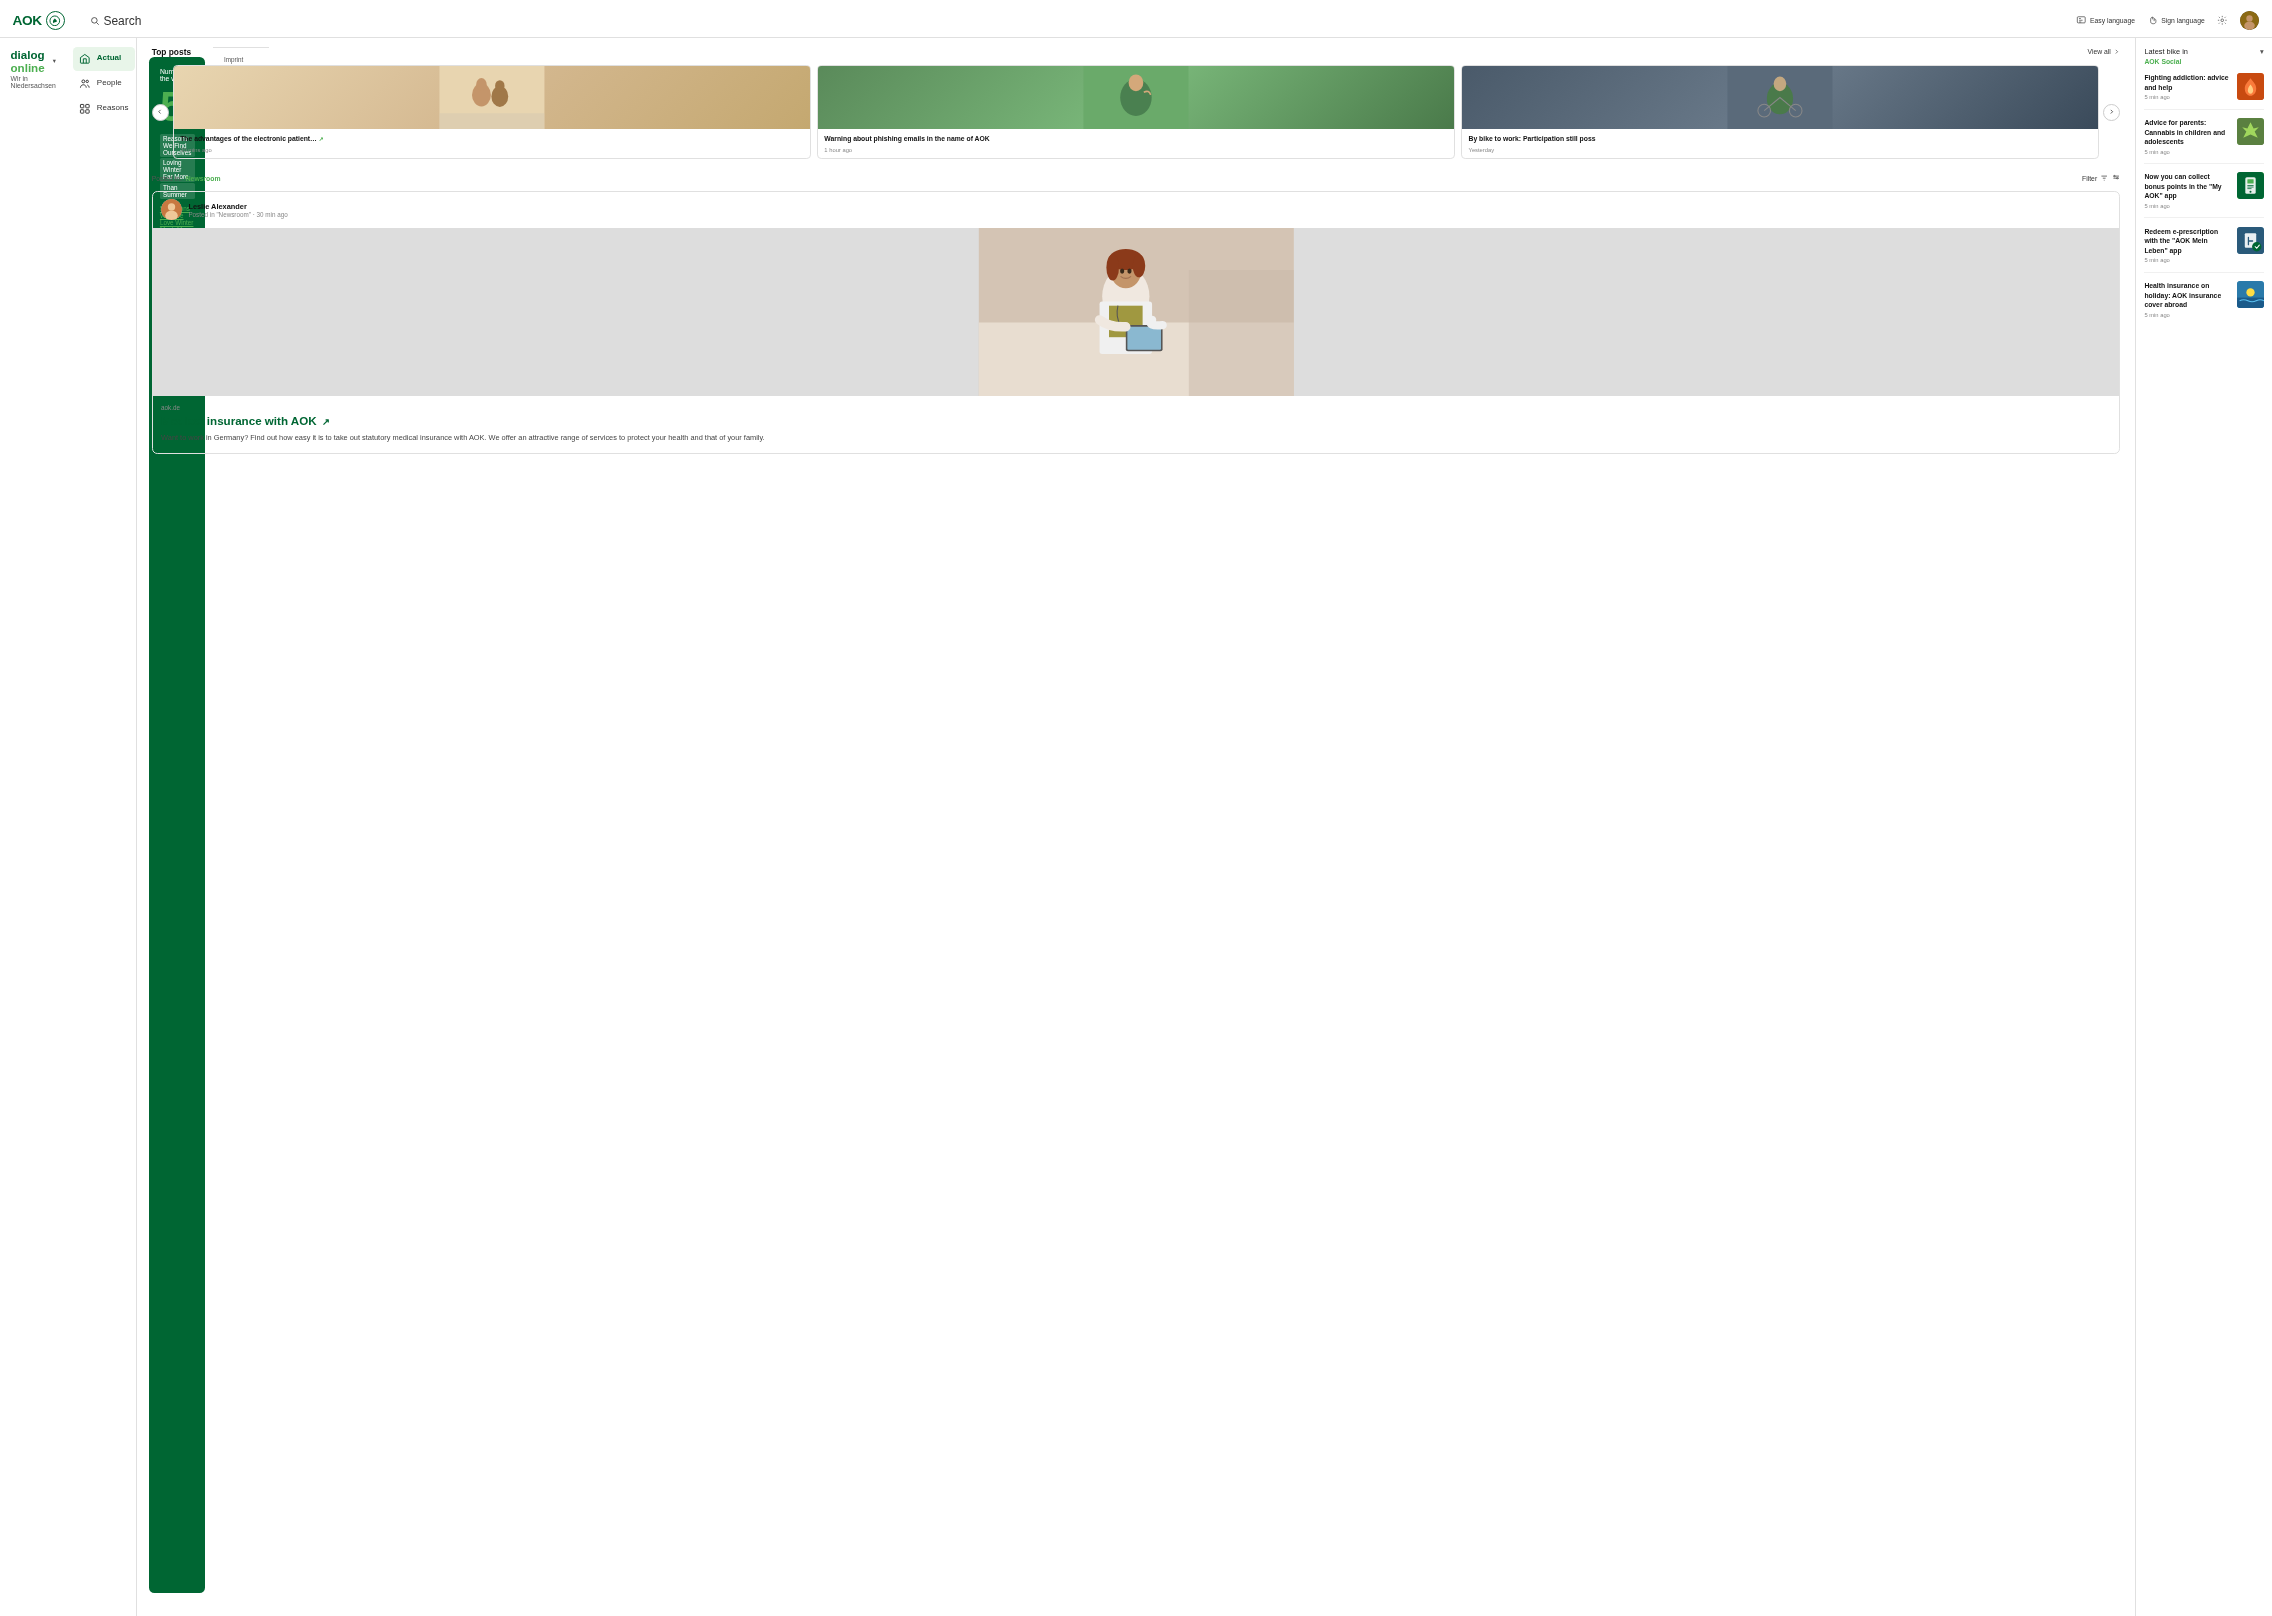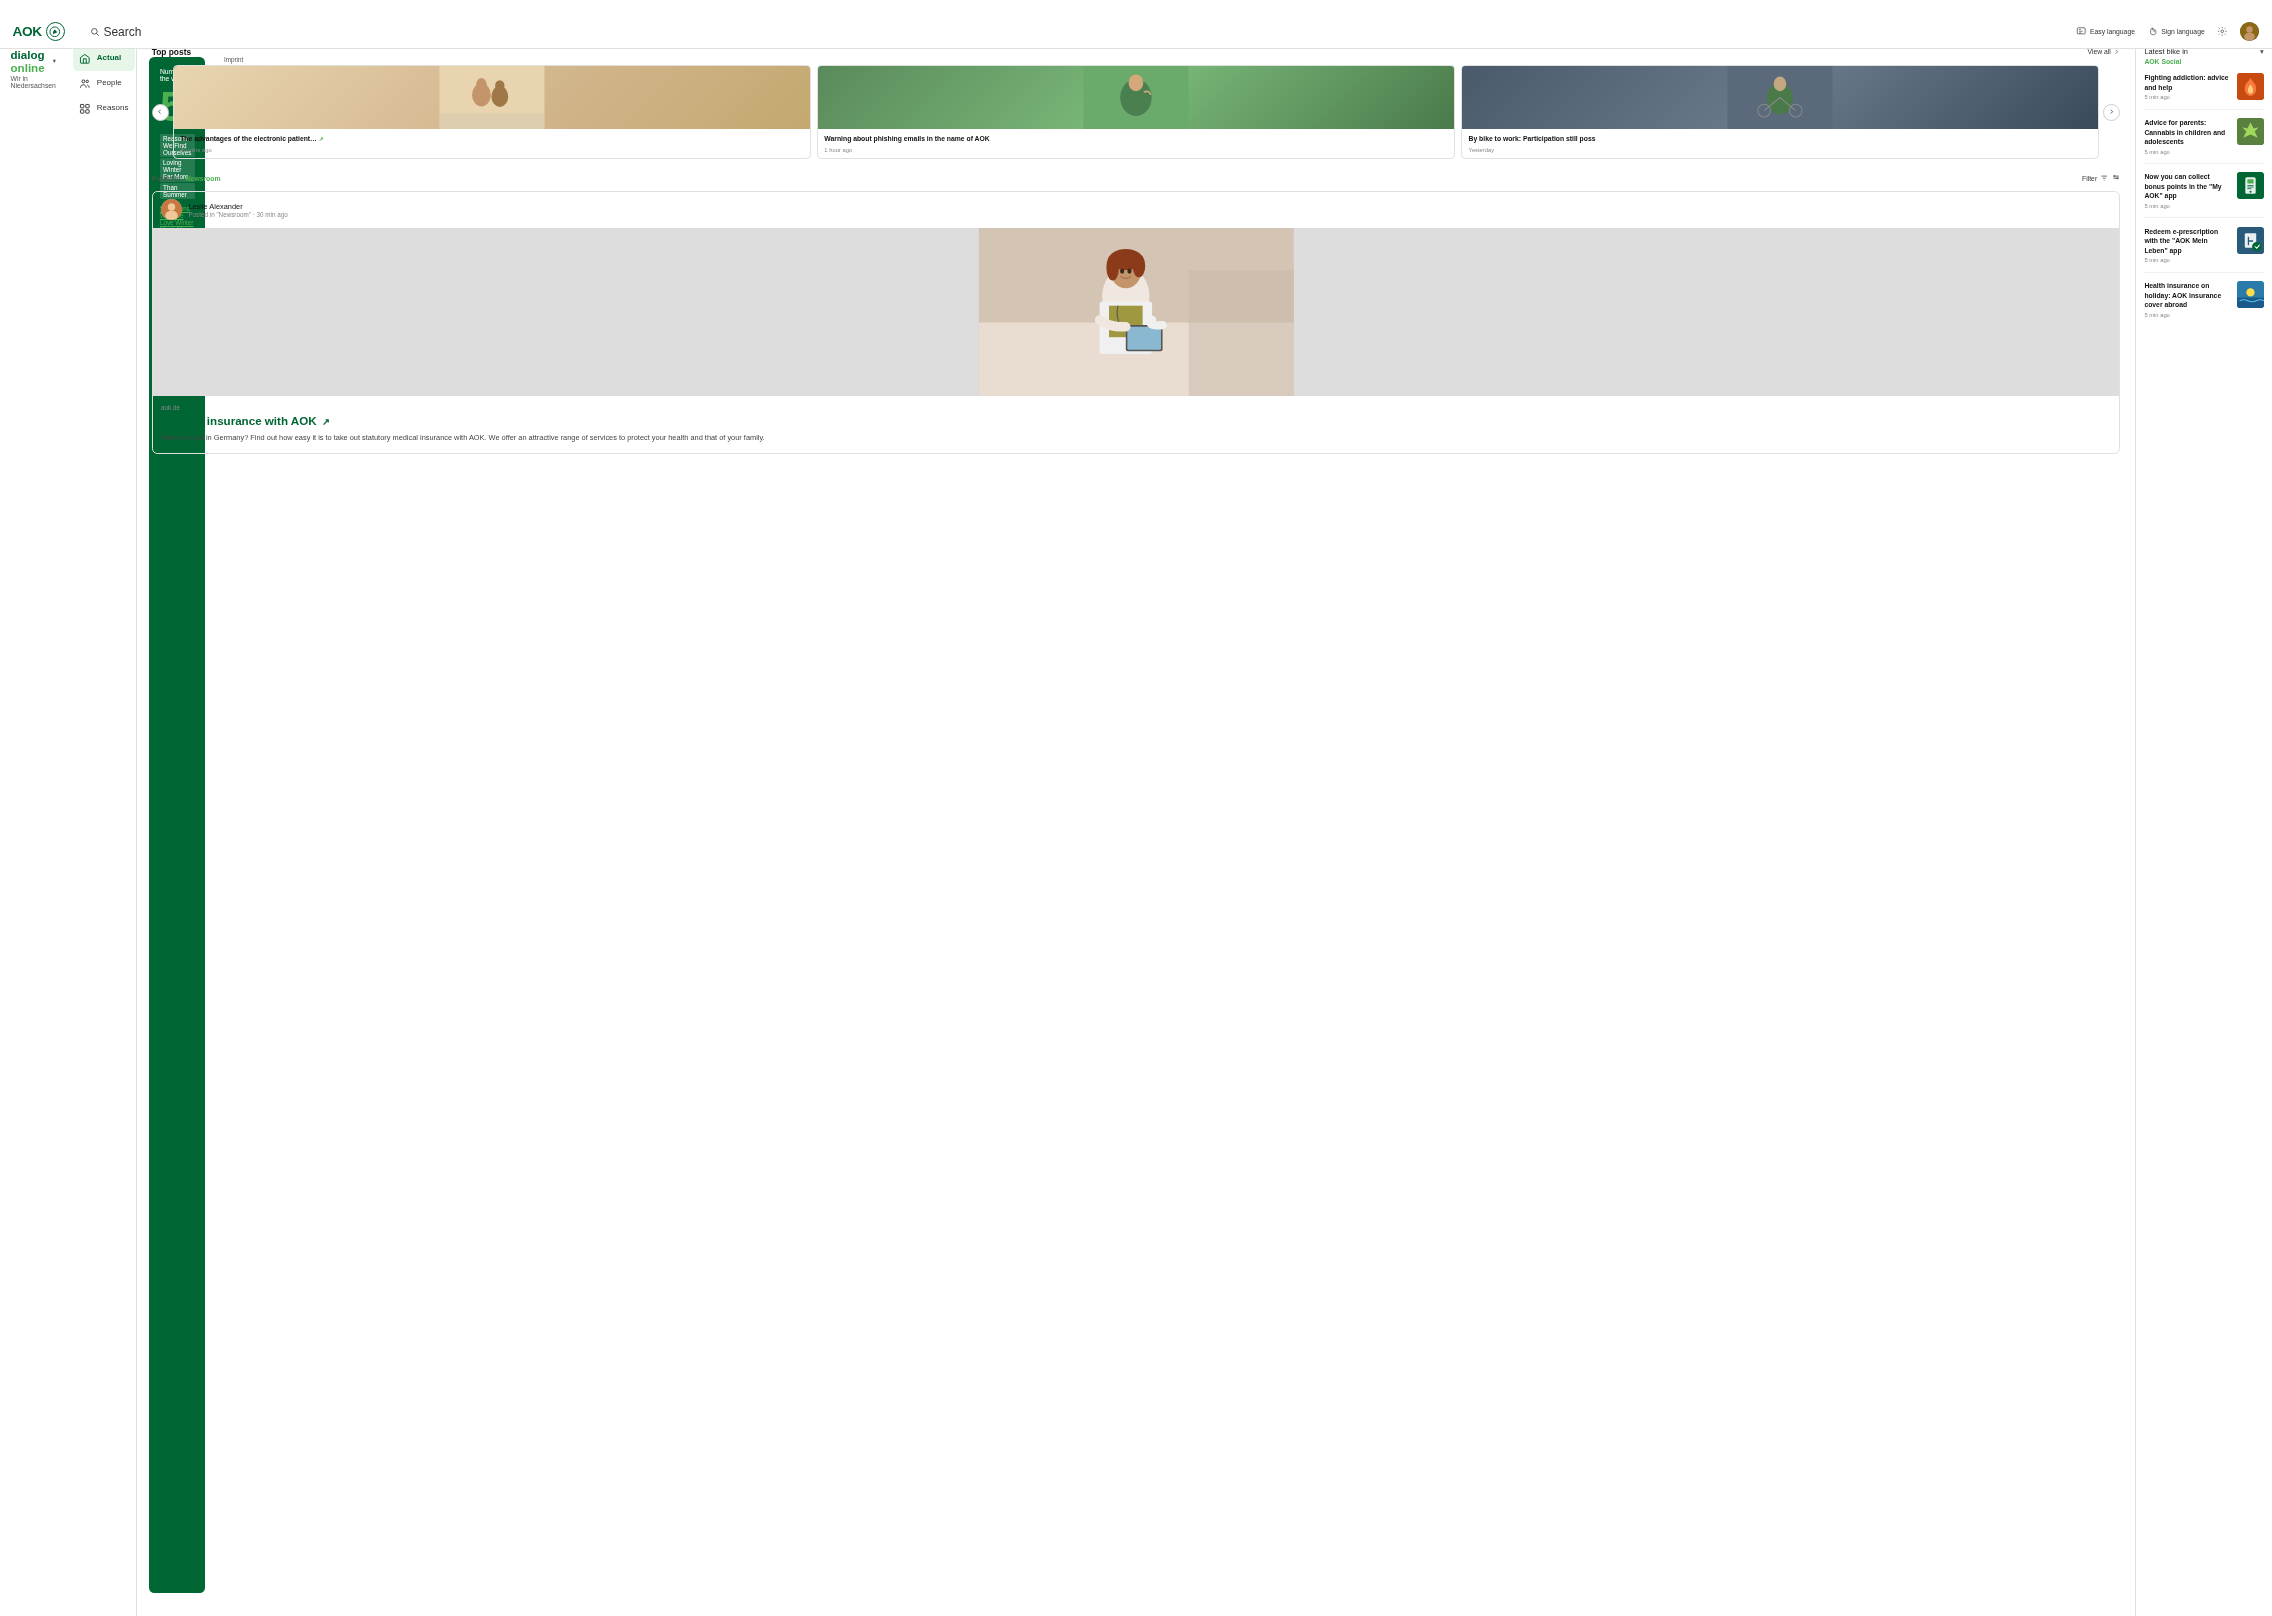--- a/index.html
+++ b/index.html
@@ -4,21 +4,21 @@
   <style>
     * { box-sizing: border-box; margin: 0; padding: 0; }
     body { font-family: -apple-system, BlinkMacSystemFont, 'Segoe UI', Arial, sans-serif; font-size: 7.4px; color: #222; background: #fff; }
 
     
     .header {
       display: flex; 
       padding: 0 12.6px;
       height: 34px;
       border-bottom: 0.5px solid #e0e0e0;
-      position: sticky; top: 15px; background: #fff; z-index: 100;
+      position: sticky; top: 4px; background: #fff; z-index: 100;
     }
     .header-logo { display: flex; align-items: center; gap: 4.2px; text-decoration: none; }
     .logo-aok { font-size: 13.7px; font-weight: 900; color: #006633; letter-spacing: -0.5px; }
     .logo-icon {
       width: 19px; height: 19px; border-radius: 50%;
       border: 1.1px solid #006633;
       display: flex; align-items: center; justify-content: center;
       font-size: 8.4px; color: #006633;
     }
     .header-search {
@@ -120,21 +120,21 @@
     .posted-in-label { font-size: 6.8px; color: #555; }
     .posted-in-tag { color: #4caf50; font-weight: 600; cursor: pointer; }
     .filter-btn { display: flex; align-items: center; gap: 3.2px; font-size: 6.8px; color: #333; cursor: pointer; }
     .filter-btn svg { width: 8.4px; height: 8.4px; }
 
     
     .article-card { border: 0.5px solid #e0e0e0; border-radius: 5.3px; overflow: hidden; margin-bottom: 10.5px; }
     .article-card-header { padding: 7.4px 8.4px; display: flex; align-items: center; gap: 6.3px; }
     .article-avatar { width: 21px; height: 21px; border-radius: 50%; background: #ccc; overflow: hidden; flex-shrink: 0; }
     .article-avatar-img { width: 21px; height: 21px; border-radius: 50%; background: linear-gradient(135deg, #c87941 0%, #a06030 100%); }
-    .article-author-name { font-size: 7.4px; font-weight: 400; color: #111; }
+    .article-author-name { font-size: 7.4px; font-weight: 700; color: #111; }
     .article-author-meta { font-size: 6.3px; color: #888; }
     .article-image { width: 100%; height: 168px; background: #ddd; overflow: hidden; }
     .article-body { padding: 8.4px; }
     .article-source { font-size: 6.3px; color: #888; margin-bottom: 3.2px; }
     .article-title { font-size: 11.6px; font-weight: 700; color: #006633; margin-bottom: 5.3px; }
     .article-title .ext-icon { font-size: 9.5px; margin-left: 2.1px; }
     .article-text { font-size: 7.4px; color: #444; line-height: 1.6; }
 
     
     .right-sidebar { width: 137px; min-width: 137px; padding: 12.6px 8.4px; border-left: 0.5px solid #e0e0e0; }

